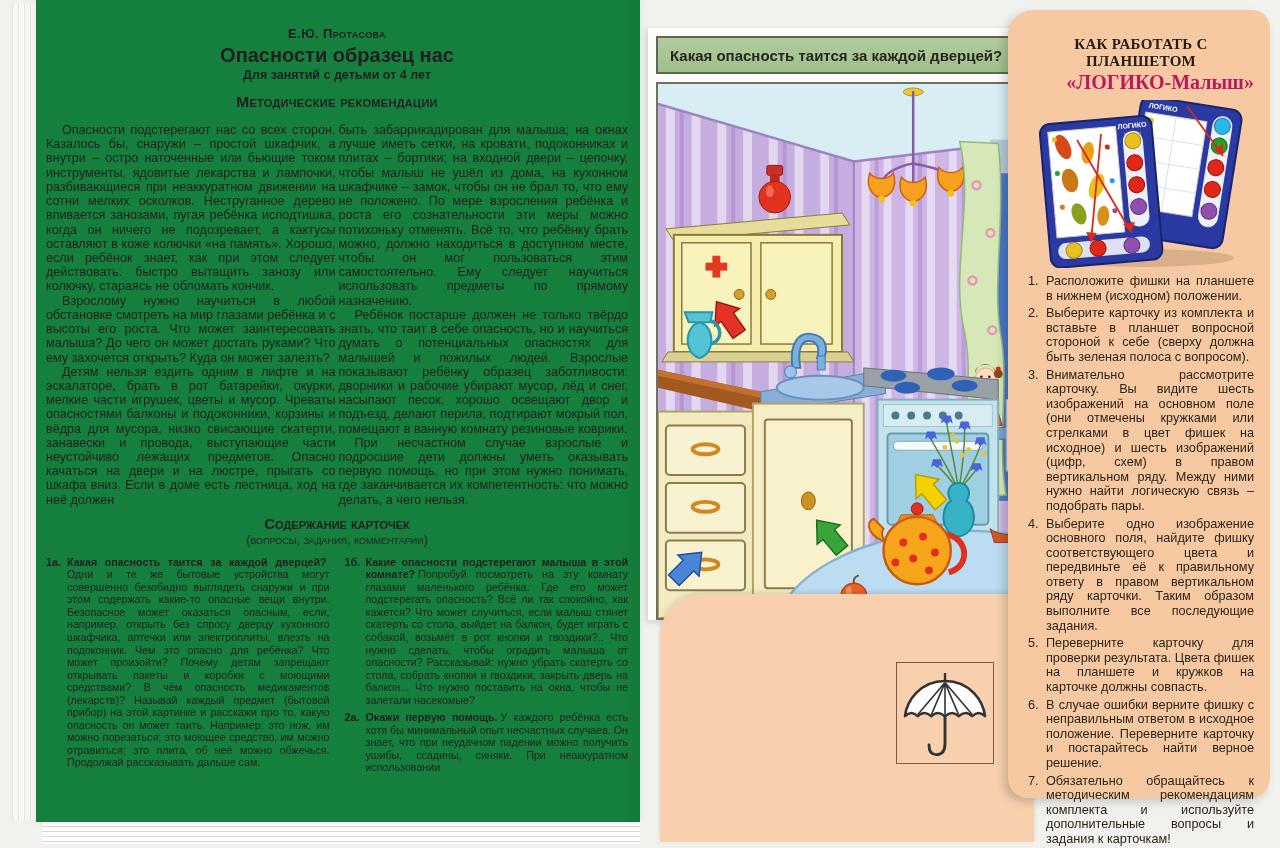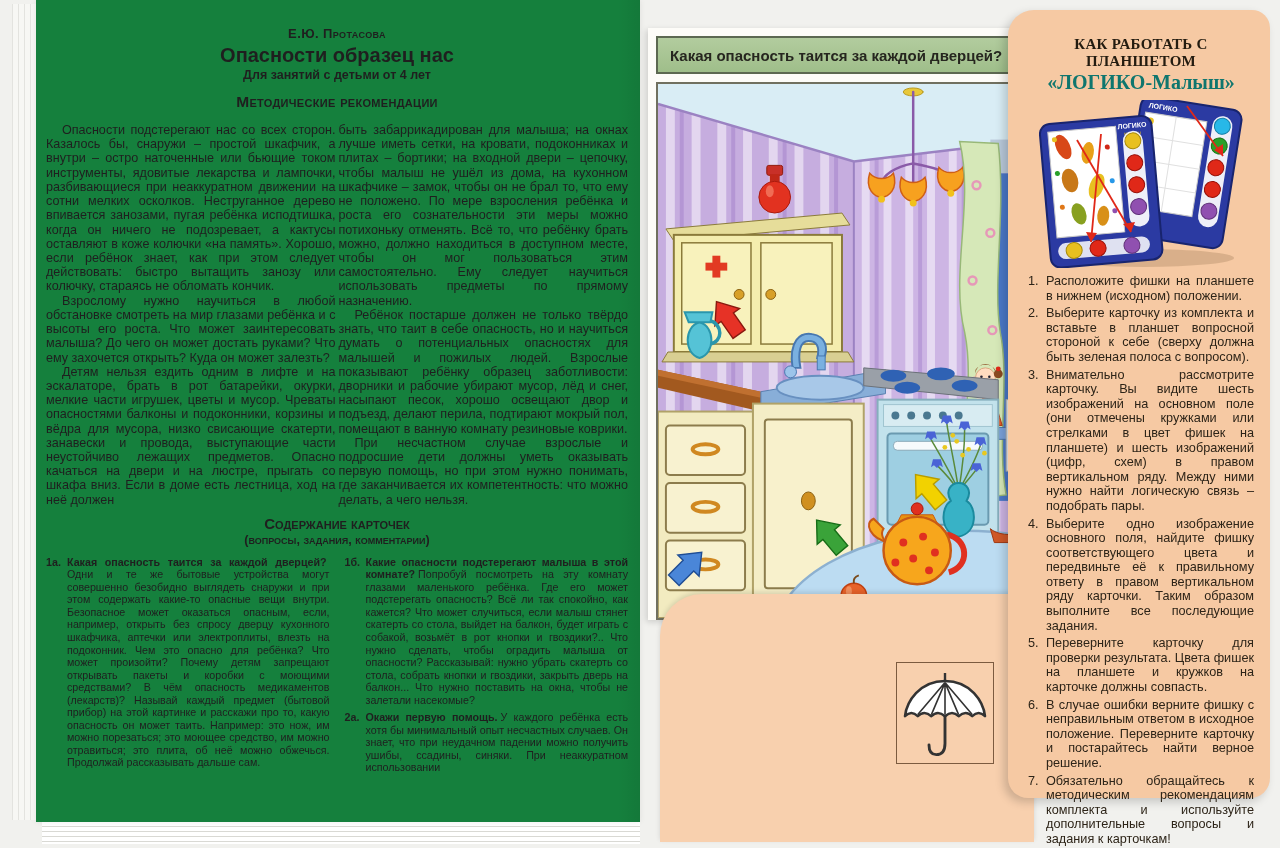--- a/index.html
+++ b/index.html
@@ -20,21 +20,21 @@
   .author{text-align:center;font-size:13px;font-weight:bold;font-variant:small-caps;letter-spacing:.4px;}
   .title{text-align:center;font-size:20px;font-weight:bold;margin:3px 0 1px;}
   .age{text-align:center;font-size:12.5px;font-weight:bold;}
   .rec-heading{text-align:center;font-size:15.5px;font-weight:bold;font-variant:small-caps;
     letter-spacing:.3px;margin-top:11px;}
   .cols{display:flex;gap:3px;margin-top:12px;}
   .col{flex:1;font-size:12.6px;line-height:1.13;text-align:justify;}
   .col p{margin:0;}
   p.ind{text-indent:16px;}
   .contents-h{text-align:center;font-weight:bold;font-size:15px;margin-top:8px;font-variant:small-caps;}
-  .contents-sub{text-align:center;font-weight:bold;font-size:12.5px;margin-top:1px;font-variant:small-caps;}
+  .contents-sub{text-align:center;font-weight:normal;font-size:12.5px;margin-top:1px;font-variant:small-caps;}
   .cards{display:flex;gap:15px;margin-top:9px;}
   .cards .ccol{flex:1;}
   .card-item{display:flex;font-size:10.7px;line-height:1.17;text-align:justify;margin-bottom:5px;}
   .cnum{flex:0 0 21px;font-weight:bold;}
   .ctext b{margin-right:3px;}
   
   .kitchen-card{position:absolute;left:648px;top:28px;width:384px;height:592px;background:#fdfcf8;
     box-shadow:-2px 2px 6px rgba(0,0,0,.15);z-index:1;}
   .banner{height:38px;background:linear-gradient(180deg,#b2cc9e,#9fbe8a);border:2px solid #5c6851;
     margin:8px 8px 6px;display:flex;align-items:center;padding:0 12px;box-sizing:border-box;
@@ -46,22 +46,22 @@
   .pocket{position:absolute;left:660px;top:594px;width:374px;height:248px;background:#f8d0ae;
     border-top-left-radius:42px;box-shadow:0 -2px 5px rgba(0,0,0,.12);z-index:2;}
   .umbrella-box{position:absolute;left:236px;top:68px;width:96px;height:100px;border:1.5px solid #7c5b40;}
   .umbrella-box svg{width:100%;height:100%;display:block;}
   
   .panel{position:absolute;left:1008px;top:10px;width:262px;height:788px;background:#f6c9a3;
     border-radius:26px 18px 20px 20px;box-shadow:-4px 4px 10px rgba(0,0,0,.18);z-index:3;
     padding:26px 16px 30px 20px;box-sizing:border-box;}
   .p-title1{font-family:"Liberation Serif","DejaVu Serif",serif;text-align:center;font-weight:bold;
     font-size:15px;color:#241c10;letter-spacing:.3px;}
-  .p-title2{font-family:"Liberation Serif","DejaVu Serif",serif;text-align:center;font-weight:bold;
-    font-size:20px;color:#0f766e;margin-top:1px;}
+  .p-title2{font-family:"Liberation Serif","DejaVu Serif",serif;text-align:right;font-weight:bold;
+    font-size:20px;color:#be185d;margin-top:1px;}
   .tablets{width:204px;height:168px;margin:6px auto 6px;display:block;}
   .steps{margin:2px 0 0;padding:0;list-style:none;}
   .steps li{display:flex;font-size:12.7px;line-height:1.15;color:#2d2418;margin-bottom:3px;text-align:justify;}
   .snum{flex:0 0 18px;}
   .stext{flex:1;}
 </style>
 </head>
 <body>
 
 <div class="stage">
@@ -433,21 +433,21 @@
       <li>
           <span class="snum">1.</span>
           <span class="stext">Расположите фишки на планшете в нижнем (исходном) положении.</span>
         </li>
       <li>
           <span class="snum">2.</span>
           <span class="stext">Выберите карточку из комплекта и вставьте в планшет вопросной стороной к себе (сверху должна быть зеленая полоса с вопросом).</span>
         </li>
       <li>
           <span class="snum">3.</span>
-          <span class="stext">Внимательно рассмотрите карточку. Вы видите шесть изображений на основном поле (они отмечены кружками или стрелками в цвет фишек на планшете) и шесть изображений (цифр, схем) в правом вертикальном ряду. Между ними нужно найти логическую связь – подобрать пары.</span>
+          <span class="stext">Внимательно рассмотрите карточку. Вы видите шесть изображений на основном поле (они отмечены кружками или стрелками в цвет фишек на исходное) и шесть изображений (цифр, схем) в правом вертикальном ряду. Между ними нужно найти логическую связь – подобрать пары.</span>
         </li>
       <li>
           <span class="snum">4.</span>
           <span class="stext">Выберите одно изображение основного поля, найдите фишку соответствующего цвета и передвиньте её к правильному ответу в правом вертикальном ряду карточки. Таким образом выполните все последующие задания.</span>
         </li>
       <li>
           <span class="snum">5.</span>
           <span class="stext">Переверните карточку для проверки результата. Цвета фишек на планшете и кружков на карточке должны совпасть.</span>
         </li>
       <li>

